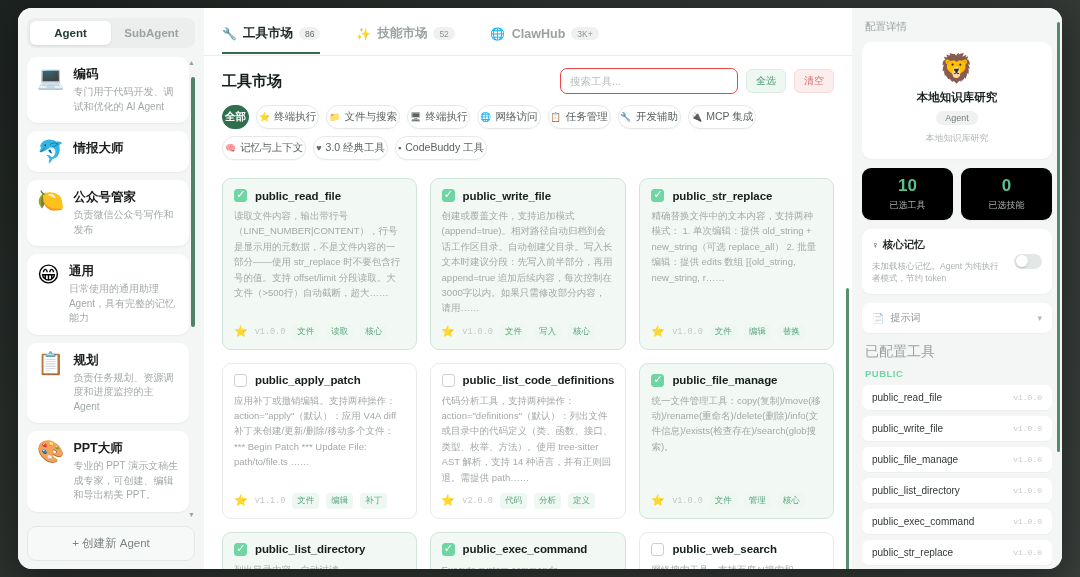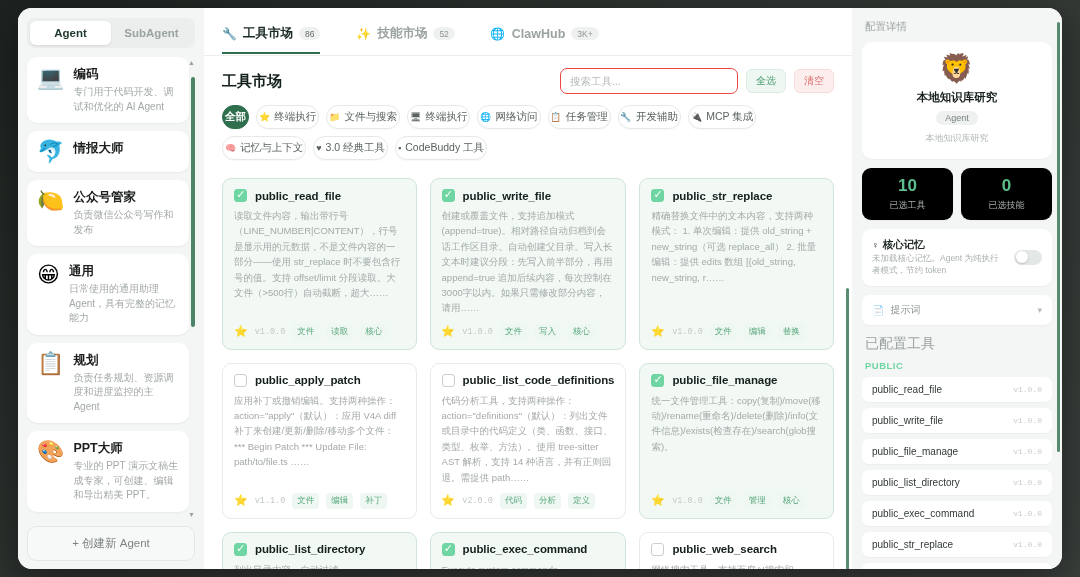--- a/index.html
+++ b/index.html
@@ -245,21 +245,21 @@
     background: #fff; border-radius: 9px;
     padding: 9px 10px; margin-bottom: 9px;
     display: flex; gap: 8px; align-items: center;
     box-shadow: 0 1px 2px rgba(0,0,0,.04);
   }
   .mem-left { flex: 1; min-width: 0; }
   .mem-title {
     font-size: 10.5px; font-weight: 700; color: #1c2622;
     display: flex; align-items: center; gap: 4px;
   }
-  .mem-desc { font-size: 8.5px; color: #aab1ae; line-height: 1.5; margin-top: 0; }
+  .mem-desc { font-size: 8.5px; color: #aab1ae; line-height: 1.5; margin-top: 8px; }
   .toggle {
     width: 28px; height: 15px; border-radius: 8px;
     background: #e3e7e5; position: relative; flex: 0 0 auto; cursor: pointer;
   }
   .toggle::after {
     content: ""; position: absolute; left: 1.5px; top: 1.5px;
     width: 12px; height: 12px; border-radius: 50%; background: #fff;
     box-shadow: 0 1px 2px rgba(0,0,0,.18);
   }
   .prompt-row {

